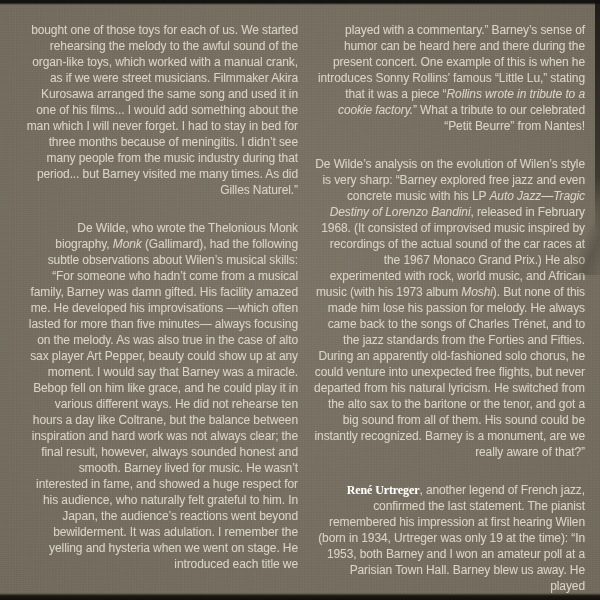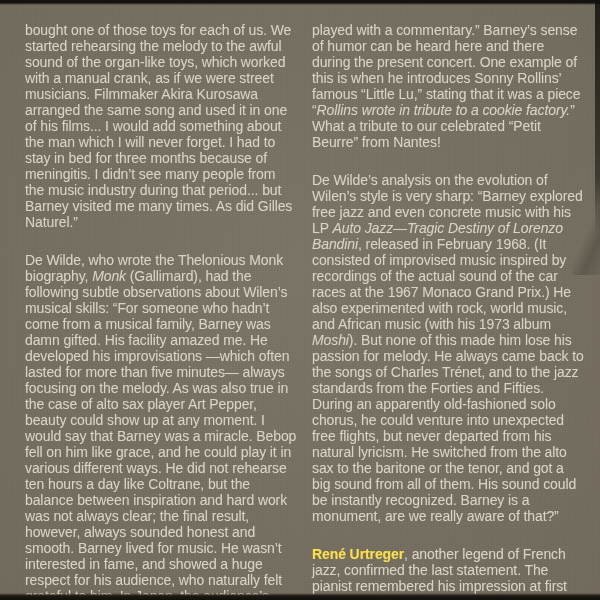--- a/index.html
+++ b/index.html
@@ -32,30 +32,30 @@
     gap: 14px;
     padding: 22px 15px 0 25px;
     box-sizing: border-box;
   }
   .col {
     width: 273px;
     flex: 0 0 273px;
   }
   .para {
     margin: 0 0 22px 0;
-    font-size: 14px;
+    font-size: 12px;
     line-height: 16px;
     letter-spacing: -0.1px;
     color: #d9d3c5;
     text-shadow: 0 0 1px rgba(222,216,202,0.25);
-    text-align: left;
+    text-align: right;
   }
   .seg-normal { font-style: normal; font-weight: normal; }
   .seg-italic { font-style: italic; }
-  .seg-bold   { font-weight: bold; color: #fde047; }
+  .seg-bold   { font-weight: bold; color: #ffffff; font-family: Liberation Serif, serif; }
 
   
   .edge {
     position: absolute;
     pointer-events: none;
   }
   .edge-top {
     top: 0; left: 0; right: 0; height: 5px;
     background: linear-gradient(to bottom, #15130f 0%, #15130f 55%, rgba(21,19,15,0) 100%);
   }

